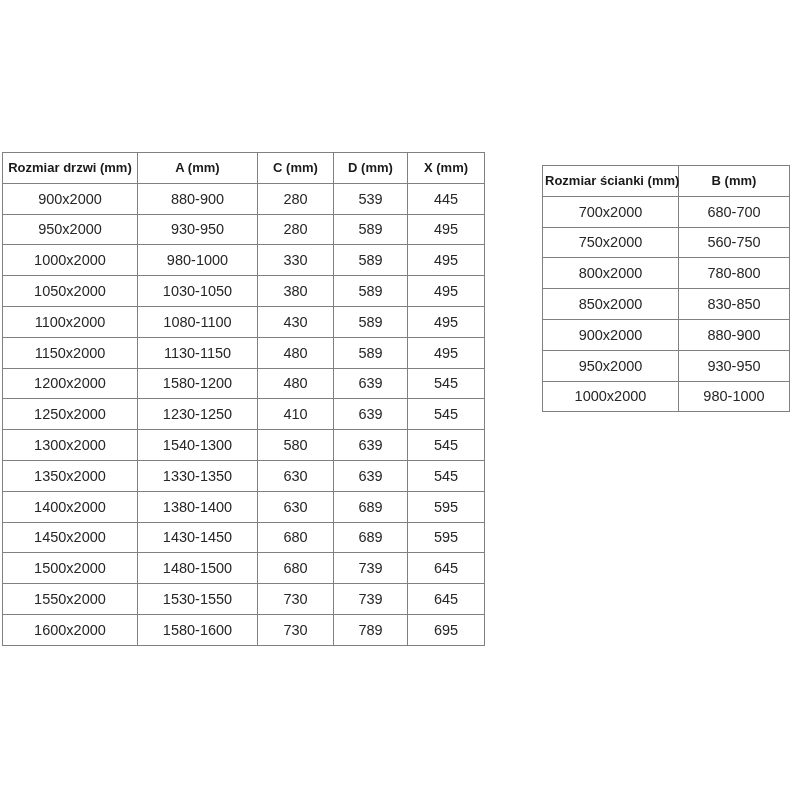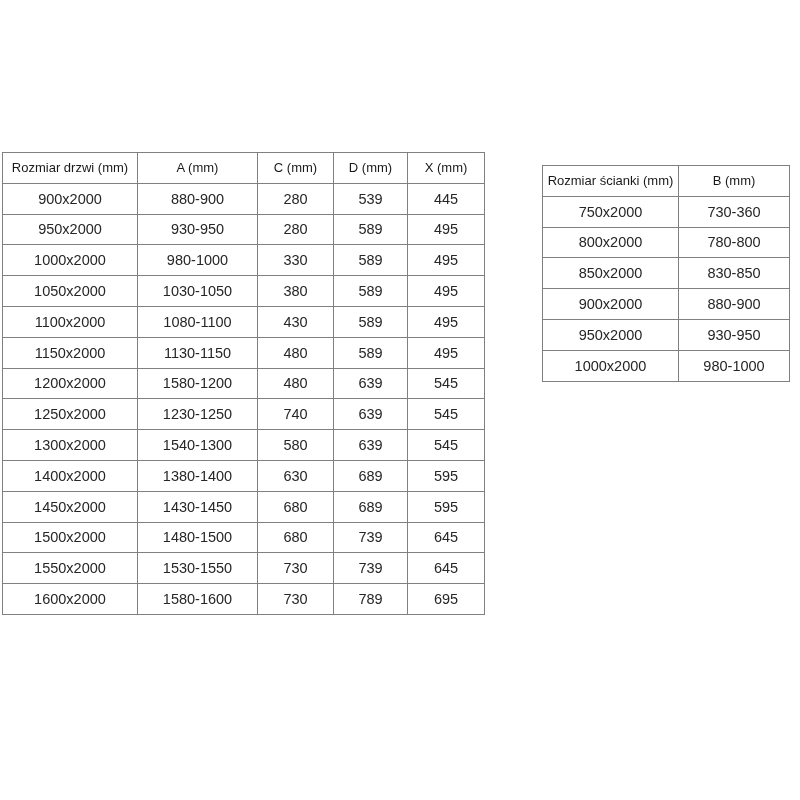--- a/index.html
+++ b/index.html
@@ -24,21 +24,21 @@
   table.spec th, table.spec td {
     border: 1px solid #808080;
     text-align: center;
     vertical-align: middle;
     padding: 0 2px;
     white-space: nowrap;
     overflow: visible;
   }
   table.spec th {
     font-size: 13px;
-    font-weight: normal;
+    font-weight: bold;
     color: #1a1a1a;
   }
   table.spec td {
     font-size: 14.5px;
     font-weight: normal;
     color: #262626;
   }
   table.spec tr {
     height: 30.8px;
   }
@@ -122,28 +122,35 @@
         <tr>
           <td>1200x2000</td>
           <td>1580-1200</td>
           <td>480</td>
           <td>639</td>
           <td>545</td>
         </tr>
         <tr>
           <td>1250x2000</td>
           <td>1230-1250</td>
-          <td>740</td>
+          <td>410</td>
           <td>639</td>
           <td>545</td>
         </tr>
         <tr>
           <td>1300x2000</td>
           <td>1540-1300</td>
           <td>580</td>
+          <td>639</td>
+          <td>545</td>
+        </tr>
+        <tr>
+          <td>1350x2000</td>
+          <td>1330-1350</td>
+          <td>630</td>
           <td>639</td>
           <td>545</td>
         </tr>
         <tr>
           <td>1400x2000</td>
           <td>1380-1400</td>
           <td>630</td>
           <td>689</td>
           <td>595</td>
         </tr>
@@ -184,22 +191,26 @@
       <col style="width:111px">
     </colgroup>
     <thead>
       <tr>
         <th>Rozmiar ścianki (mm)</th>
         <th>B (mm)</th>
       </tr>
     </thead>
     <tbody>
         <tr>
+          <td>700x2000</td>
+          <td>680-700</td>
+        </tr>
+        <tr>
           <td>750x2000</td>
-          <td>730-360</td>
+          <td>560-750</td>
         </tr>
         <tr>
           <td>800x2000</td>
           <td>780-800</td>
         </tr>
         <tr>
           <td>850x2000</td>
           <td>830-850</td>
         </tr>
         <tr>

